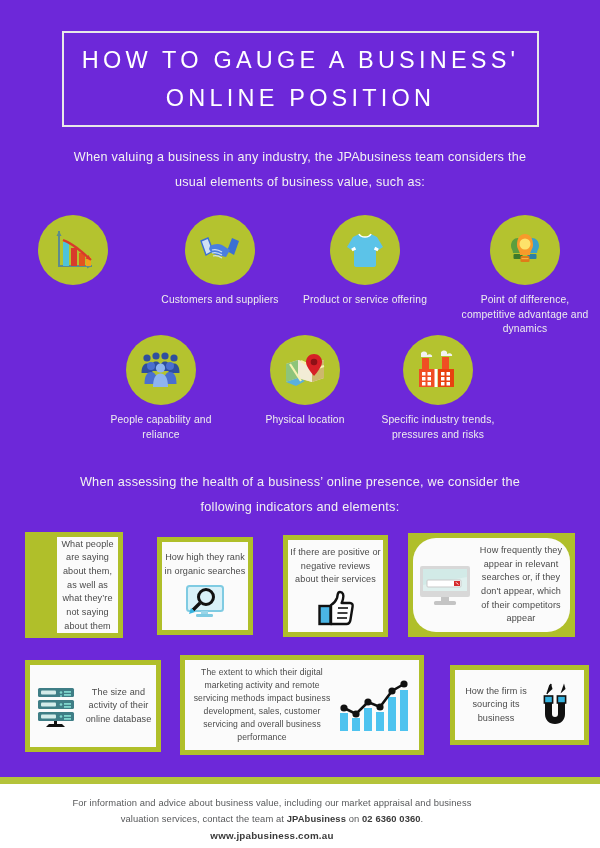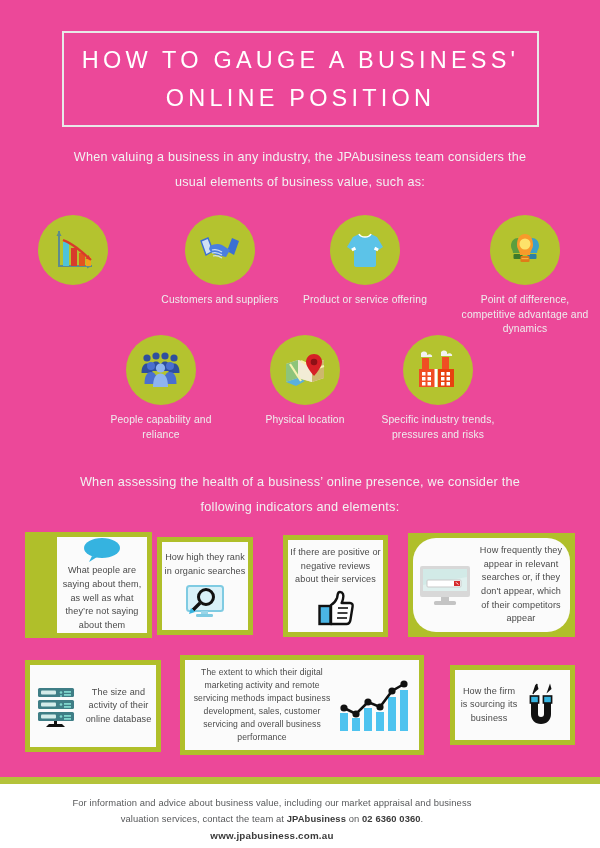--- a/index.html
+++ b/index.html
@@ -5,21 +5,21 @@
   * { box-sizing: border-box; margin: 0; padding: 0; }
   html, body { width: 600px; height: 848px; }
   body {
     background: #000000;
     font-family: "Liberation Sans", sans-serif;
     color: #ffffff;
     overflow: hidden;
     position: relative;
   }
 
-  .page { position: relative; width: 600px; height: 848px; background: #ec4899; }
+  .page { position: relative; width: 600px; height: 848px; background: #6d28d9; }
 
   
   .title-frame {
     position: absolute;
     left: 62px; top: 31px; width: 477px; height: 96px;
     border: 2px solid #e8e8e8;
     display: flex; align-items: center; justify-content: center;
     flex-direction: column;
   }
   .title-line {
@@ -261,21 +261,21 @@
             <rect x="32.5" y="35" width="3.5" height="3.5"></rect>
           <rect x="20.5" y="22" width="3" height="18"></rect>
         </g>
       </svg>
     </div>
     <div class="icon-label">Specific industry trends, pressures and risks</div>
   </div>
 
   <div class="sub-head">When assessing the health of a business’ online presence, we consider the following indicators and elements:</div>
 
-  <div class="ibox" style="left:25px; top:532px; width:127px; height:106px;padding-left:32px;">
+  <div class="ibox" style="left:25px; top:532px; width:98px; height:106px;padding-left:32px;">
     <div class="ibox-inner ibox-col">
       <svg width="44" height="26" viewBox="0 0 44 26" style="margin-bottom:1px;">
         <ellipse cx="22" cy="11" rx="18" ry="10" fill="#35b3e0"></ellipse>
         <path d="M12 19 L9 25 L17 20 Z" fill="#35b3e0"></path>
       </svg>
       <div class="ibox-text">What people are saying about them, as well as what they’re not saying about them</div>
     </div>
   </div>
 
   <div class="ibox" style="left:157px; top:537px; width:96px; height:98px;">
@@ -362,21 +362,21 @@
         <circle cx="7" cy="31" r="3.6" fill="#111111"></circle>
         <circle cx="19" cy="37" r="3.6" fill="#111111"></circle>
         <circle cx="31" cy="25" r="3.6" fill="#111111"></circle>
         <circle cx="43" cy="30" r="3.6" fill="#111111"></circle>
         <circle cx="55" cy="14" r="3.6" fill="#111111"></circle>
         <circle cx="67" cy="7" r="3.6" fill="#111111"></circle>
       </svg>
     </div>
   </div>
 
-  <div class="ibox" style="left:450px; top:665px; width:125px; height:80px;">
+  <div class="ibox" style="left:450px; top:665px; width:139px; height:80px;">
     <div class="ibox-inner" style="gap:3px; padding:0 5px;">
       <div class="ibox-text" style="flex:1;">How the firm is sourcing its business</div>
       <svg width="44" height="50" viewBox="0 0 44 50" style="flex:none;">
         <path d="M10 22 L10 34 C10 40 14 44 20 44 C26 44 30 40 30 34 L30 22 L23 22 L23 34 C23 36 22 37 20 37 C18 37 17 36 17 34 L17 22 Z" fill="#111111"></path>
         <rect x="9.4" y="16" width="8.2" height="7" fill="#35b3e0" stroke="#111111" stroke-width="1.6"></rect>
         <rect x="22.4" y="16" width="8.2" height="7" fill="#35b3e0" stroke="#111111" stroke-width="1.6"></rect>
         <path d="M12 14 L15 5 L13 12 L16 4" stroke="#111111" stroke-width="1.4" fill="none"></path>
         <path d="M12.5 13.5 L16 3.5 L17.5 9 Z" fill="#111111"></path>
         <path d="M25.5 13.5 L29 3.5 L30.5 9 Z" fill="#111111"></path>
       </svg>

